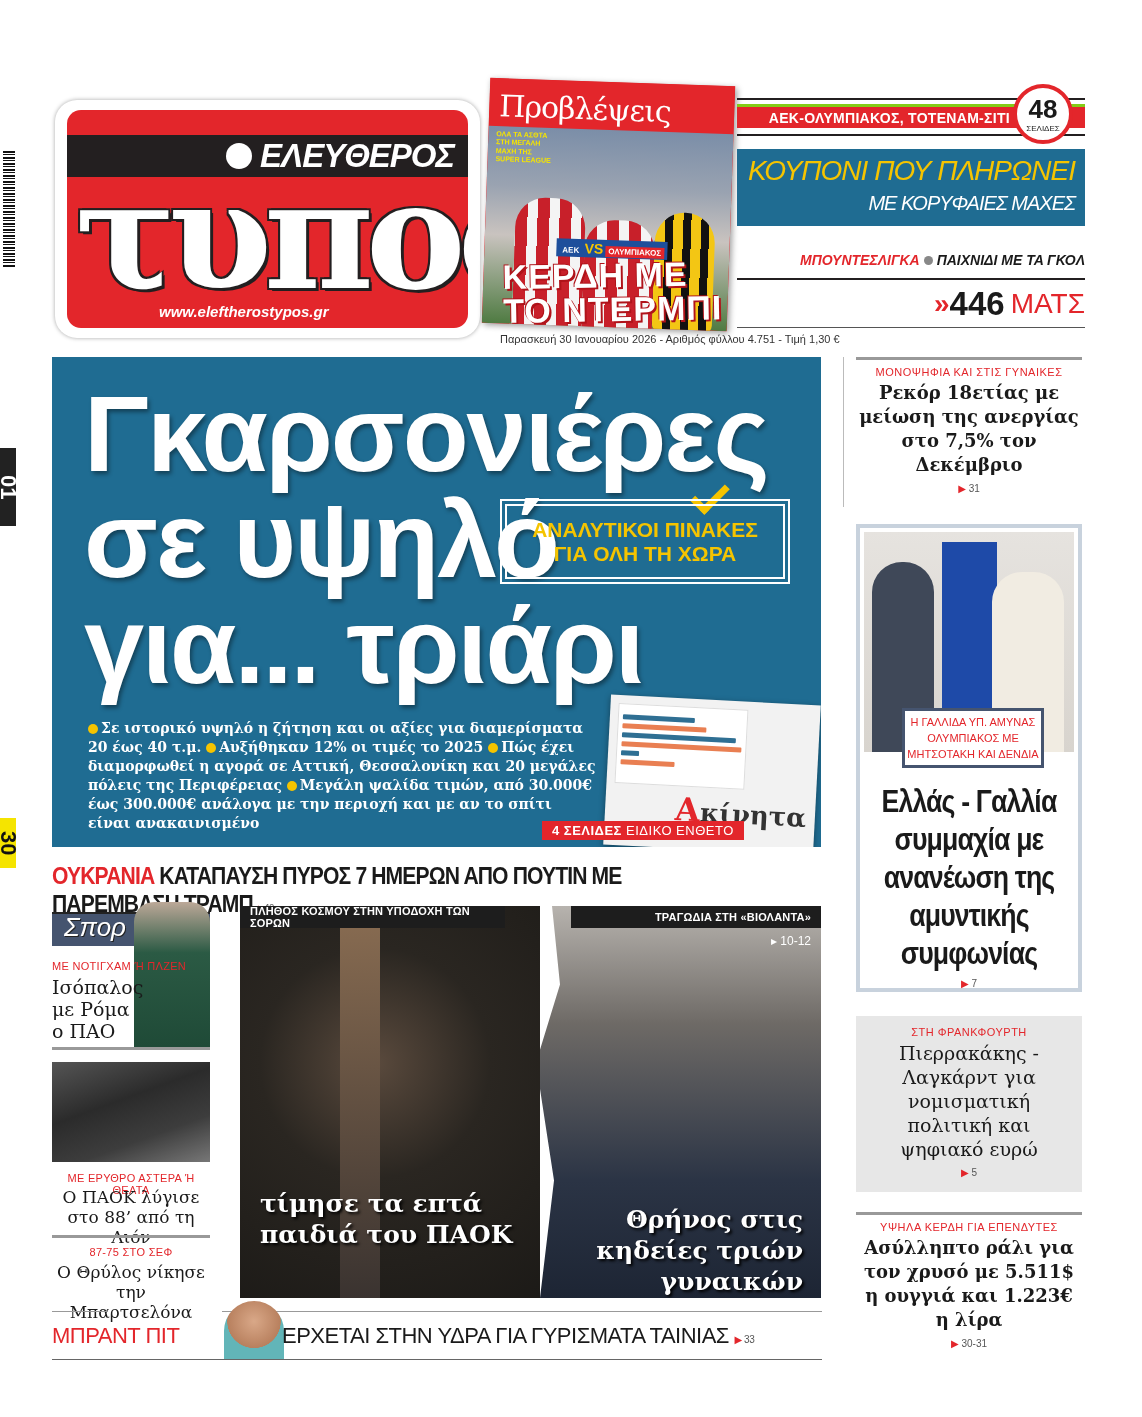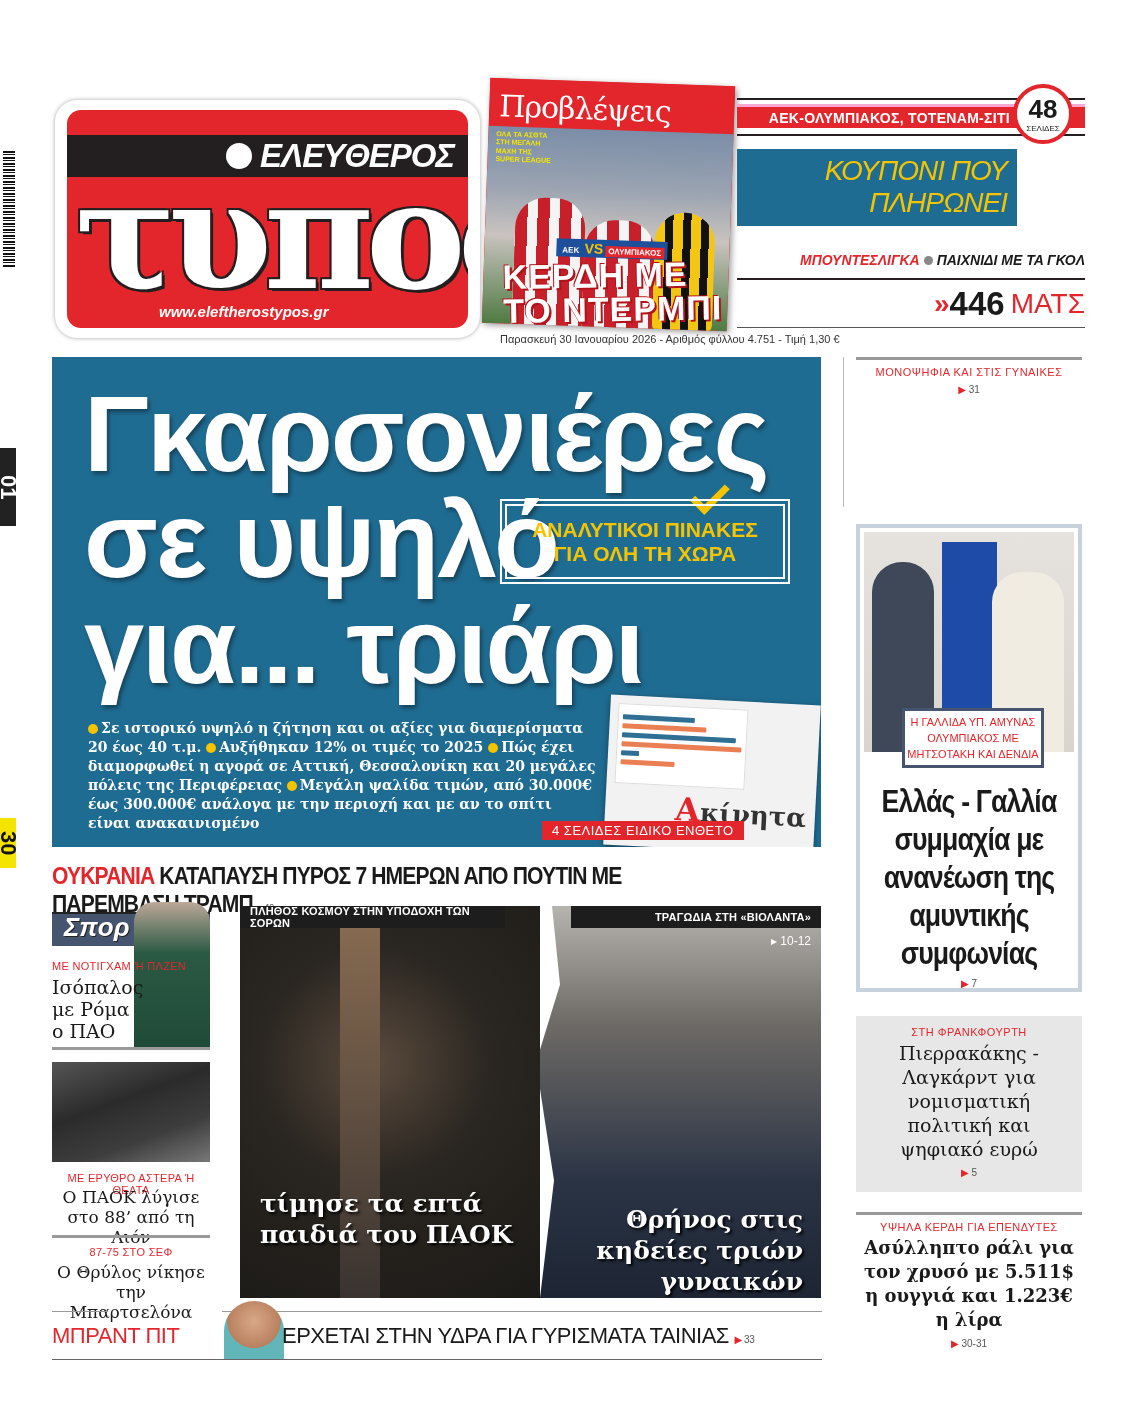--- a/index.html
+++ b/index.html
@@ -25,25 +25,25 @@
 .mag-player1{position:absolute;left:30px;top:70px;width:70px;height:140px;background:repeating-linear-gradient(90deg,#c8202a 0 12px,#f4f4f4 12px 22px);border-radius:30px 30px 8px 8px}
 .mag-player2{position:absolute;left:100px;top:90px;width:70px;height:130px;background:repeating-linear-gradient(90deg,#c8202a 0 12px,#f4f4f4 12px 22px);border-radius:30px 30px 8px 8px}
 .mag-player3{position:absolute;left:170px;top:80px;width:60px;height:120px;background:repeating-linear-gradient(90deg,#f3c614 0 10px,#111 10px 18px);border-radius:30px 30px 8px 8px}
 .mag-side{position:absolute;left:8px;top:52px;color:#f5e400;font-size:7px;font-weight:bold;line-height:1.2;width:60px}
 .mag-vs{position:absolute;left:72px;top:158px;font-size:8px;font-weight:bold;color:#fff;background:#1e4f9b;padding:1px 3px}
 .mag-vs b{color:#f5c400;font-size:14px}
 .mag-vs span{background:#e3262b;padding:1px 3px}
 .mag-big{position:absolute;left:20px;top:176px;color:#fff;font-weight:bold;font-size:34px;line-height:1.0;text-shadow:2px 2px 0 #b0131a,-1px -1px 0 #b0131a;letter-spacing:1px;transform:rotate(-3deg)}
 
 .promo-right{left:737px;top:82px;width:348px}
-.pr-redbar{position:absolute;left:0;top:22px;width:348px;height:24px;background:#e3262b;border-top:3px solid #f9a8d4;color:#fff;font-weight:bold;font-size:14px;display:flex;align-items:center;justify-content:flex-end;padding-right:75px;letter-spacing:.3px}
+.pr-redbar{position:absolute;left:0;top:22px;width:348px;height:24px;background:#e3262b;border-top:3px solid #84cc16;color:#fff;font-weight:bold;font-size:14px;display:flex;align-items:center;justify-content:flex-end;padding-right:75px;letter-spacing:.3px}
 .pr-pages{position:absolute;right:12px;top:2px;width:60px;height:60px;border-radius:50%;border:4px solid #e3262b;background:#fff;text-align:center}
 .pr-pages .n{font-weight:bold;font-size:26px;line-height:30px;margin-top:6px}
 .pr-pages .l{font-size:8px}
-.pr-blue{position:absolute;left:0;top:67px;width:280px;height:77px;background:#1f6c92;text-align:right;padding:6px 10px 0 0;font-style:italic}
+.pr-blue{position:absolute;left:0;top:67px;width:348px;height:77px;background:#1f6c92;text-align:right;padding:6px 10px 0 0;font-style:italic}
 .pr-blue .l1{color:#f5c400;font-size:28px;line-height:32px;letter-spacing:-1px}
 .pr-blue .l2{color:#fff;font-size:20px;line-height:32px;letter-spacing:-1px}
 .pr-sub{position:absolute;right:0;top:170px;font-weight:bold;font-style:italic;font-size:14px}
 .pr-sub .r{color:#e3262b}
 .pr-sub .dot{display:inline-block;width:9px;height:9px;border-radius:50%;background:#888;margin:0 4px}
 .pr-line{position:absolute;left:0;right:0;height:2px;background:#231f20}
 .pr-matches{position:absolute;right:0;top:203px;display:flex;align-items:center;gap:6px}
 .pr-matches .arr{color:#e3262b;font-weight:bold;font-size:28px;letter-spacing:-6px}
 .pr-matches .num{font-weight:bold;font-size:33px}
 .pr-matches .lbl{color:#e3262b;font-size:28px}
@@ -54,30 +54,30 @@
 .lead-box{position:absolute;left:453px;top:147px;width:280px;height:75px;border:2px solid #fff;outline:2px solid #fff;outline-offset:3px;display:flex;flex-direction:column;justify-content:center;align-items:center;color:#f5c400;font-weight:bold;font-size:21px;line-height:24px}
 .lead-check{position:absolute;left:640px;top:128px;width:36px;height:20px;border-left:7px solid #f5c400;border-bottom:7px solid #f5c400;transform:rotate(-45deg);background:transparent}
 .lead-text{position:absolute;left:36px;top:362px;width:510px;color:#fff;font-family:"DejaVu Serif",serif;font-weight:bold;font-size:14px;line-height:19px}
 .bullet{display:inline-block;width:10px;height:10px;border-radius:50%;background:#f5c400;margin-right:3px;vertical-align:-1px}
 .lead-insert{position:absolute;left:555px;top:343px;width:210px;height:150px;background:#f2f2f2;transform:rotate(3deg);box-shadow:0 2px 6px rgba(0,0,0,.4);padding:8px}
 .ins-chart{width:130px;height:80px;background:#fff;border:1px solid #ddd;padding:6px 4px}
 .ins-bar{height:5px;margin:4px 0 0 0;border-radius:1px}
 .ins-title{position:absolute;left:70px;top:92px;font-family:"DejaVu Serif",serif;font-weight:bold;font-size:26px;color:#333}
 .ins-title .A{color:#e3262b;font-size:32px}
 .lead-tag{position:absolute;left:490px;top:464px;background:#e3262b;color:#fff;font-size:13px;padding:2px 10px;letter-spacing:.5px}
-.lead-tag b{font-weight:normal}
+.lead-tag b{font-weight:bold}
 
 .ukraine{left:52px;top:862px;width:770px;font-weight:bold;font-size:24px;letter-spacing:-1px;transform:scaleX(.88);transform-origin:left}
 .ukraine .r{color:#e3262b}
 .pref{color:#555;font-size:10px;font-weight:normal}
 .pref .tri{color:#e3262b}
 
 .sports{left:52px;top:902px;width:158px}
 .sp-bar{position:absolute;left:0;top:10px;width:158px;height:34px;background:#45546f;border-top:2px solid #222}
-.sp-label{position:absolute;left:12px;top:10px;color:#fff;font-weight:bold;font-size:26px;font-style:italic;text-shadow:1px 1px 0 #222}
+.sp-label{position:absolute;left:12px;top:10px;color:#fff;font-weight:normal;font-size:26px;font-style:italic;text-shadow:1px 1px 0 #222}
 .sp-photo1{position:absolute;left:82px;top:0;width:76px;height:145px;background:linear-gradient(180deg,#bca898 0%,#2b5a44 35%,#1f4a37 100%);border-radius:20px 20px 0 0}
 .sp-kick{position:absolute;left:0;font-size:11px;color:#e3262b;letter-spacing:.3px}
 .sp-title{position:absolute;left:0;font-family:"DejaVu Serif",serif;font-size:19px;line-height:22px}
 .sp-rule{position:absolute;left:0;width:158px;height:3px;background:#999}
 .sp-photo2{position:absolute;left:0;top:160px;width:158px;height:100px;background:linear-gradient(160deg,#555 0%,#2b2b2b 40%,#3d3d3d 70%,#777 100%)}
 .center-t{text-align:center;width:158px}
 
 .photos{left:240px;top:906px;width:581px;height:392px;overflow:hidden}
 .ph-left{position:absolute;left:0;top:0;width:300px;height:392px;background:radial-gradient(circle at 45% 40%,#5a4a3d 0%,#2a2621 40%,#1c1a17 100%)}
 .ph-left::after{content:"";position:absolute;left:100px;top:0;width:40px;height:392px;background:linear-gradient(180deg,#8a6d52,#3a3330)}
@@ -252,20 +252,21 @@
   <div class="brad-face"></div>
   <div class="n">ΜΠΡΑΝΤ ΠΙΤ</div>
   <div class="t"><span>ΕΡΧΕΤΑΙ ΣΤΗΝ ΥΔΡΑ ΓΙΑ ΓΥΡΙΣΜΑΤΑ ΤΑΙΝΙΑΣ</span> <span class="pref"><span class="tri">▶</span> <span>33</span></span></div>
 </div>
 <div class="abs" style="left:52px;top:1359px;width:770px;height:1px;background:#666"></div>
 
 <div class="vrule"></div>
 <div class="abs rcol" style="top:357px">
   <div class="top-rule"></div>
   <div class="kick">ΜΟΝΟΨΗΦΙΑ ΚΑΙ ΣΤΙΣ ΓΥΝΑΙΚΕΣ</div>
+  <div class="rhead">Ρεκόρ 18ετίας με μείωση της ανεργίας στο 7,5% τον Δεκέμβριο</div>
   <div class="rref"><span class="tri">▶</span> <span>31</span></div>
 </div>
 
 <div class="abs rcard">
   <div class="rc-photo">
     <div class="eu-flag"></div>
     <div class="person-l"></div>
     <div class="person-r"></div>
   </div>
   <div class="rc-cap">

